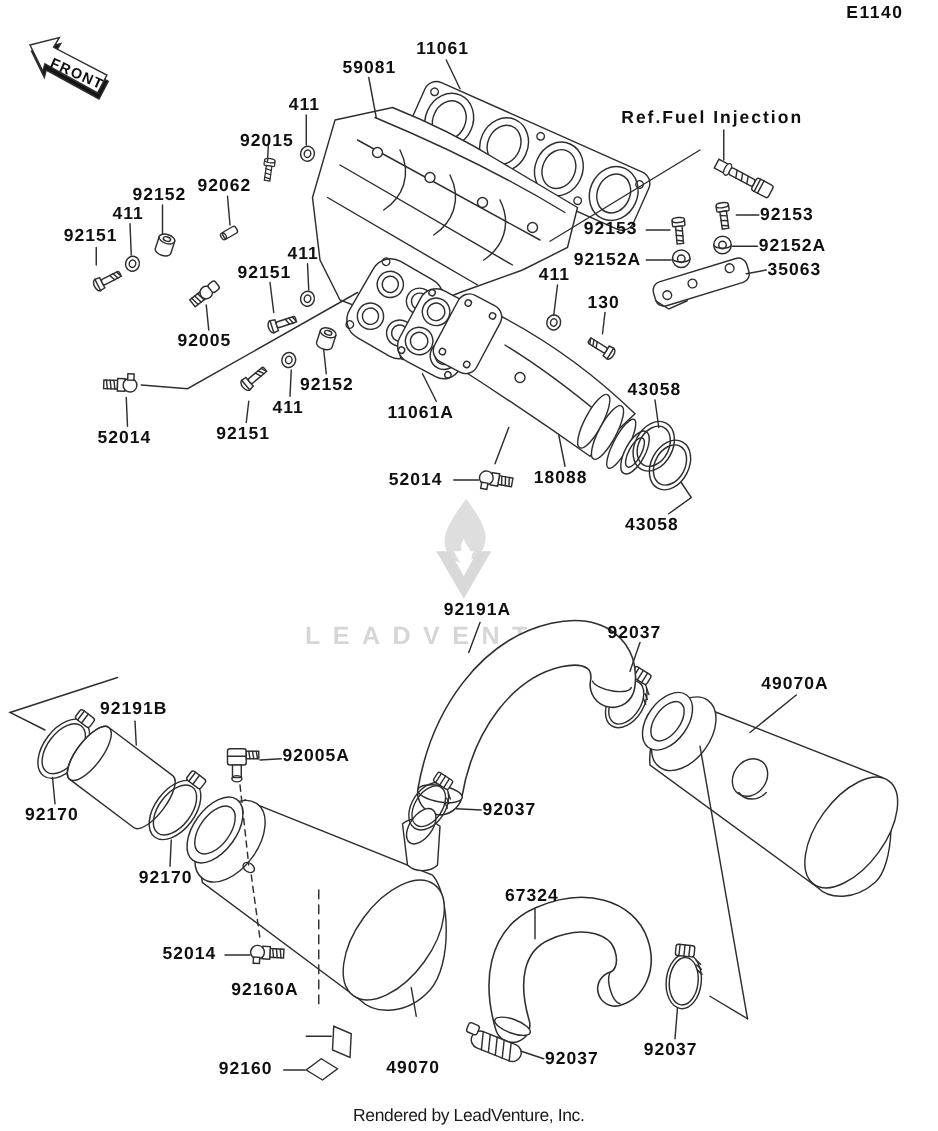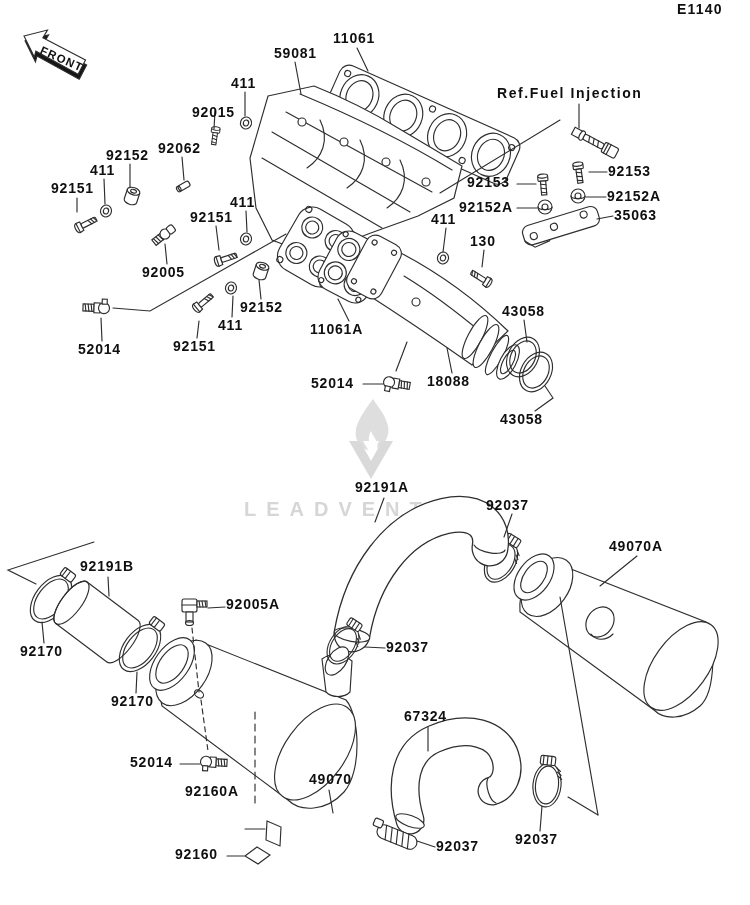--- a/index.html
+++ b/index.html
@@ -394,19 +394,20 @@
       <div class="part-label" style="left: 486px; top: 498px;">92037</div>
       <div class="part-label" style="left: 609px; top: 539px;">49070A</div>
       <div class="part-label" style="left: 80px; top: 559px;">92191B</div>
       <div class="part-label" style="left: 226px; top: 597px;">92005A</div>
       <div class="part-label" style="left: 20px; top: 644px;">92170</div>
       <div class="part-label" style="left: 386px; top: 640px;">92037</div>
       <div class="part-label" style="left: 111px; top: 694px;">92170</div>
       <div class="part-label" style="left: 404px; top: 709px;">67324</div>
       <div class="part-label" style="left: 130px; top: 755px;">52014</div>
       <div class="part-label" style="left: 185px; top: 784px;">92160A</div>
-      <div class="part-label" style="left: 309px; top: 772px;">49070</div>
+      <div class="part-label" style="left: 309px; top: 846px;">49070</div>
       <div class="part-label" style="left: 175px; top: 847px;">92160</div>
       <div class="part-label" style="left: 436px; top: 839px;">92037</div>
       <div class="part-label" style="left: 515px; top: 832px;">92037</div>
     </div>
 
+  <div class="footer">Rendered by LeadVenture, Inc.</div>
 </div>
 
 </body></html>

